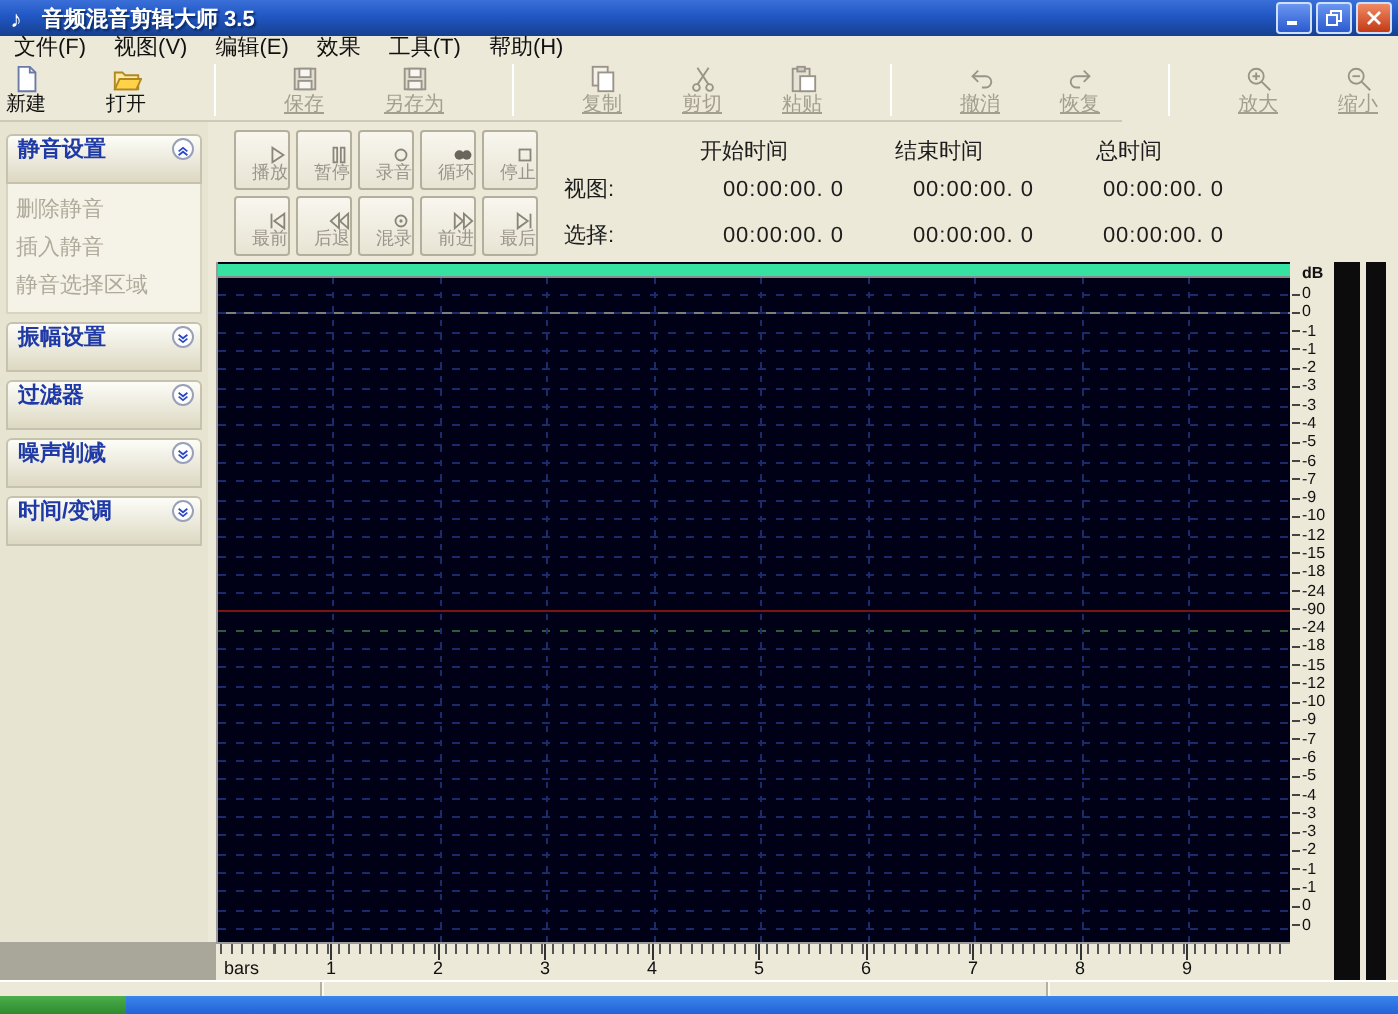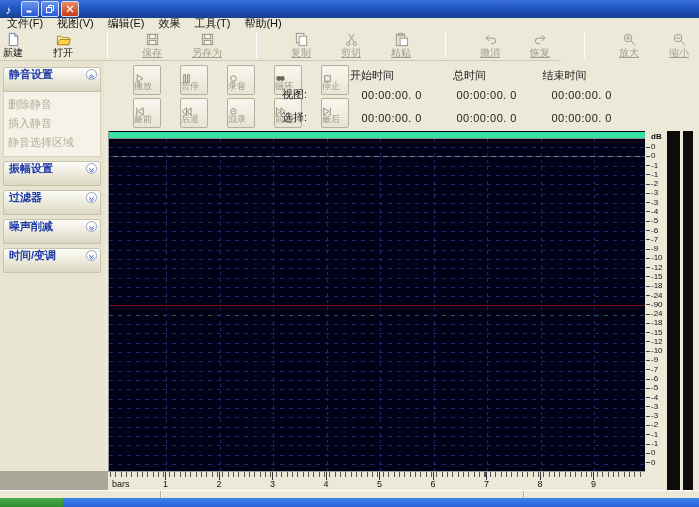--- a/index.html
+++ b/index.html
@@ -47,21 +47,21 @@
   .sb-chevron{width:11px;height:11px;border-radius:50%;background:#fff;border:1px solid #9aa0b8;
     display:flex;align-items:center;justify-content:center;box-sizing:border-box;flex:none;}
   .sb-body{background:#f5f3e8;border:1px solid #d8d4c0;border-top:none;padding:3px 0 4px 0;}
   .sb-item{font-size:11px;color:#b0aa9a;padding:2px 0 2px 4px;white-space:nowrap;}
 
   
   .transport{position:absolute;left:117px;top:4px;}
   .tr-row{display:flex;gap:3px;margin-bottom:3px;}
   .tr-btn{width:26px;height:28px;border:1px solid #b4ae9c;border-radius:2px;
     background:linear-gradient(180deg,#f8f6ee,#e8e4d4);
-    display:flex;flex-direction:column;align-items:flex-start;justify-content:center;margin-left:16px;}
+    display:flex;flex-direction:column;align-items:flex-end;justify-content:center;}
   .tr-btn .ic{width:11px;height:11px;}
   .tr-btn .ic svg{width:11px;height:11px;}
   .tr-label{font-size:9px;color:#9a948a;line-height:10px;white-space:nowrap;}
 
   
   .time-panel{position:absolute;left:282px;top:6px;display:grid;
     grid-template-columns:40px 100px 95px 95px;grid-template-rows:16px 23px 23px;
     font-size:11px;color:#1c1c1c;align-items:center;}
   .tp-head{text-align:center;}
   .tp-label{text-align:left;}
@@ -112,20 +112,21 @@
 <body>
 
 <div class="screen">
 
   <div class="titlebar">
     <span class="app-icon">
       <svg viewBox="0 0 12 12">
           <text x="1" y="10" font-size="10" fill="#fff">♪</text>
         </svg>
     </span>
+    <span class="title-text">音频混音剪辑大师 3.5</span>
     <span class="win-btns">
       <span class="win-btn">
         <svg viewBox="0 0 10 10">
             <rect x="1.5" y="6.5" width="5" height="2" fill="#fff"></rect>
           </svg>
       </span>
       <span class="win-btn">
         <svg viewBox="0 0 10 10">
             <path d="M3.5 3.5v-2h5v5h-2" fill="none" stroke="#fff"></path>
             <rect x="1.5" y="3.5" width="5" height="5" fill="none" stroke="#fff"></rect>
@@ -373,22 +374,22 @@
                 <path d="M2 2l5.5 4L2 10z" fill="none" stroke="#8a867a"></path>
               </svg></span>
             <span class="tr-label">最后</span>
           </div>
         </div>
       </div>
 
     <div class="time-panel">
       <span></span>
       <span class="tp-head">开始时间</span>
+      <span class="tp-head">结束时间</span>
       <span class="tp-head">总时间</span>
-      <span class="tp-head">结束时间</span>
 
       <span class="tp-label">视图:</span>
       <span class="tp-val">00:00:00. 0</span>
       <span class="tp-val">00:00:00. 0</span>
       <span class="tp-val">00:00:00. 0</span>
 
       <span class="tp-label">选择:</span>
       <span class="tp-val">00:00:00. 0</span>
       <span class="tp-val">00:00:00. 0</span>
       <span class="tp-val">00:00:00. 0</span>

